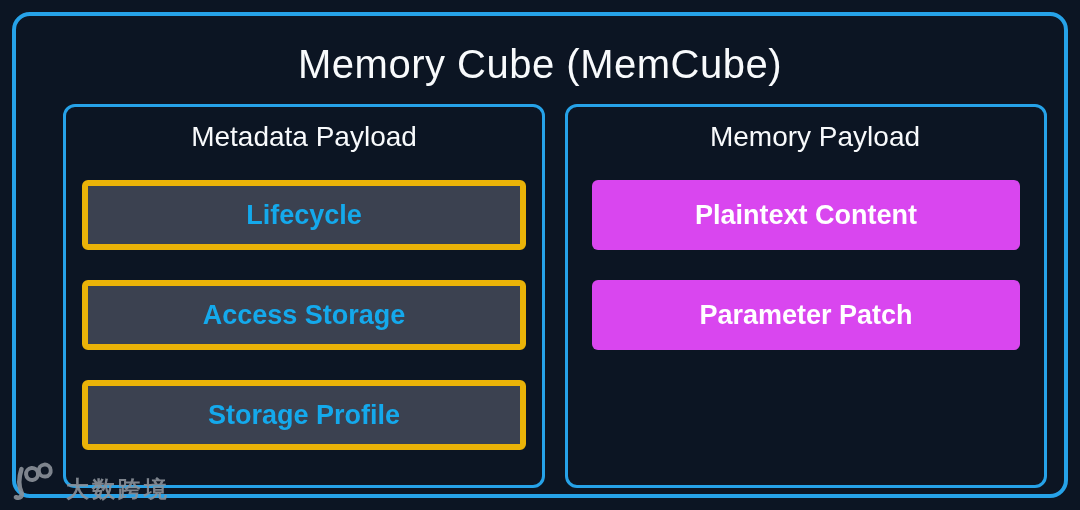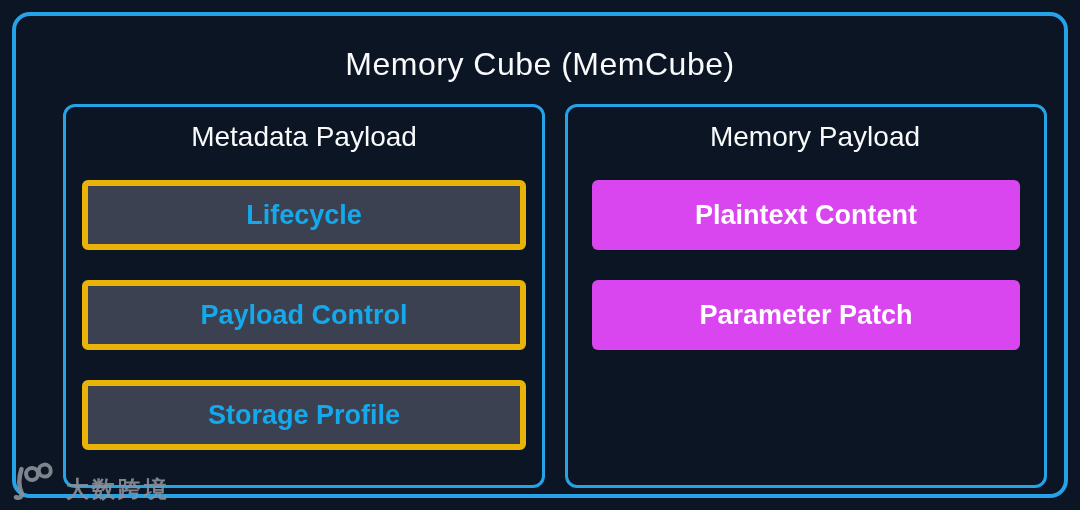--- a/index.html
+++ b/index.html
@@ -16,21 +16,21 @@
     width: 1056px; height: 486px;
     box-sizing: border-box;
     border: 4px solid #26a2e8;
     border-radius: 18px;
   }
 
   .diagram-title {
     position: absolute; top: 30px; left: 0; right: 0;
     text-align: center;
     color: #f8fafc;
-    font-size: 32px; font-weight: 500;
+    font-size: 40px; font-weight: 500;
     letter-spacing: 0.5px;
     line-height: 36px;
   }
 
   .panel {
     position: absolute; top: 88px;
     width: 482px; height: 384px;
     box-sizing: border-box;
     border: 3px solid #26a2e8;
     border-radius: 12px;
@@ -89,21 +89,21 @@
 <div class="canvas">
 
   <div class="outer">
 
     <div class="diagram-title">Memory Cube (MemCube)</div>
 
     <div class="panel left">
       <div class="panel-title">Metadata Payload</div>
       <div class="items">
         <div class="item meta">Lifecycle</div>
-        <div class="item meta">Payload Control</div>
+        <div class="item meta">Access Storage</div>
         <div class="item meta">Storage Profile</div>
       </div>
     </div>
 
     <div class="panel right">
       <div class="panel-title">Memory Payload</div>
       <div class="items">
         <div class="item payload">Plaintext Content</div>
         <div class="item payload">Parameter Patch</div>
       </div>

